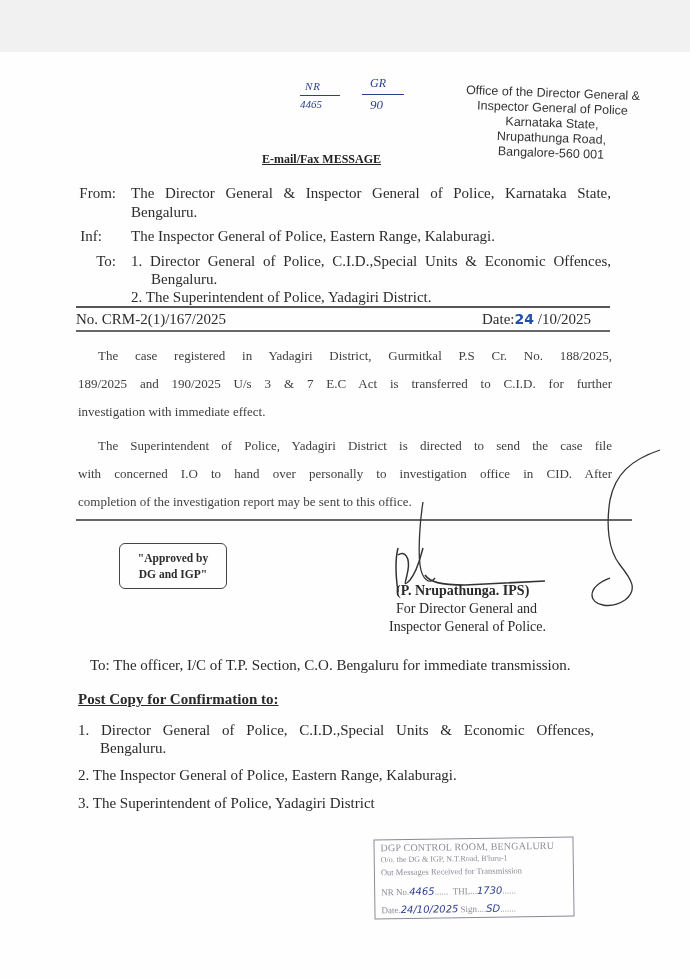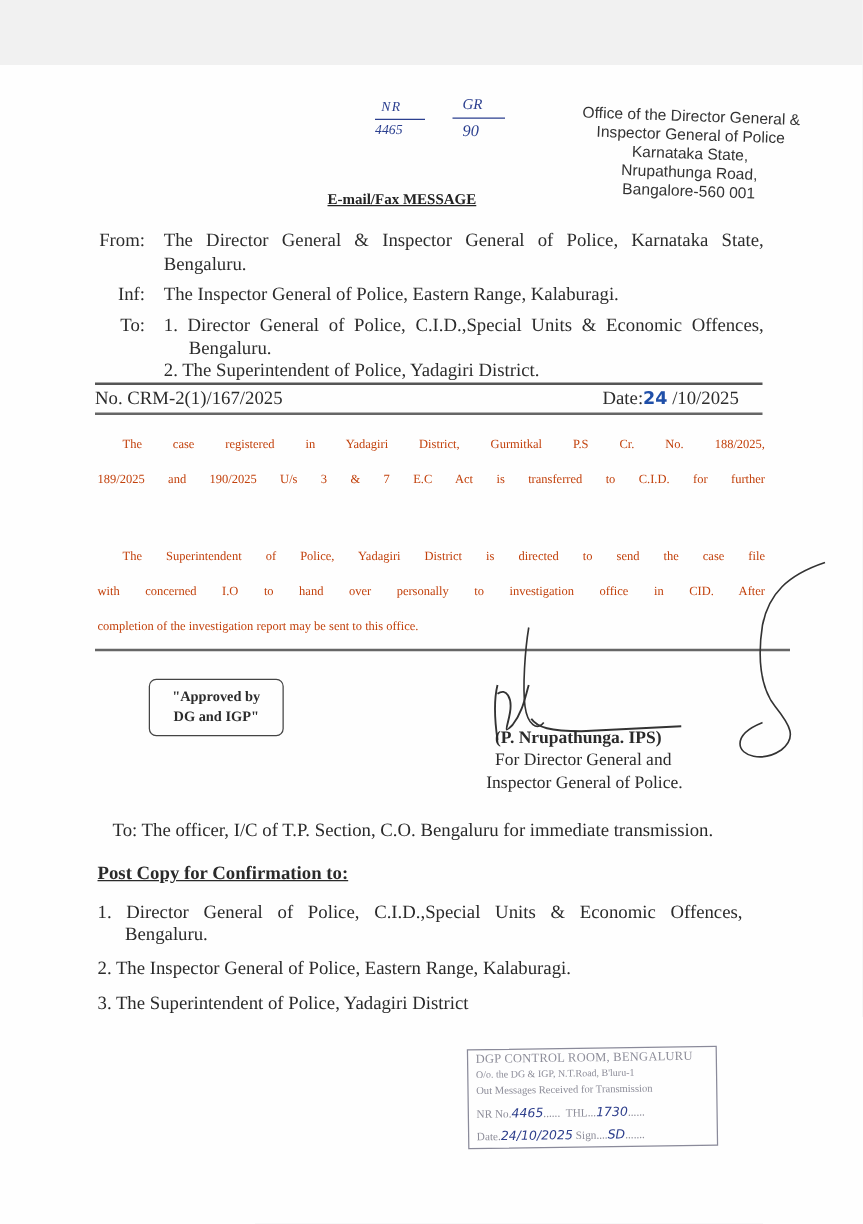--- a/index.html
+++ b/index.html
@@ -22,36 +22,36 @@
   .office-addr { left: 452px; top: 86px; width: 200px; font-family: "Liberation Sans", "DejaVu Sans", sans-serif; font-size: 12.5px; line-height: 15px; color: #333; text-align: center; transform: rotate(2deg); }
   .office-addr div { white-space: nowrap; }
 
   .title { left: 262px; top: 152px; font-size: 12px; font-weight: bold; text-decoration: underline; color: #222; }
 
   .row { font-size: 15px; line-height: 19px; color: #2c2c2c; }
   .lbl { text-align: right; width: 50px; }
   .from-lbl { left: 66px; top: 184px; }
   .from-txt { left: 131px; top: 184px; width: 480px; text-align: justify; text-align-last: justify; }
   .from-txt2 { left: 131px; top: 203px; }
-  .inf-lbl { left: 66px; top: 227px; }
+  .inf-lbl { left: 66px; top: 227px; text-align: center; }
   .inf-txt { left: 131px; top: 227px; }
   .to-lbl { left: 66px; top: 252px; }
   .to1 { left: 131px; top: 252px; width: 480px; text-align: justify; text-align-last: justify; }
   .to1b { left: 151px; top: 270px; }
   .to2 { left: 131px; top: 288px; }
 
   .hr1 { left: 76px; top: 306px; width: 534px; height: 2px; background: #555; }
   .hr2 { left: 76px; top: 330px; width: 534px; height: 2px; background: #666; }
   .hr3 { left: 76px; top: 519px; width: 556px; height: 2px; background: #666; }
 
   .refno { left: 76px; top: 310px; }
   .date { left: 482px; top: 310px; }
   .date-hand { color: #1f4fa8; font-weight: bold; font-family: "DejaVu Sans", sans-serif; font-size: 14px; }
 
-  .para { font-size: 10px; line-height: 28px; color: #c2410c; }
+  .para { font-size: 13px; line-height: 28px; color: #404040; }
   .p1 { left: 78px; top: 342px; width: 534px; }
   .p2 { left: 78px; top: 432px; width: 534px; }
   .para .line { display: block; text-align: justify; text-align-last: justify; white-space: nowrap; }
   .para .line.last { text-align-last: left; }
   .para .line.indent { padding-left: 20px; }
 
   .approved { left: 119px; top: 543px; width: 108px; height: 46px; border: 1px solid #444; border-radius: 6px; font-size: 11.5px; font-weight: bold; text-align: center; line-height: 16px; padding-top: 6px; color: #2c2c2c; }
 
   .sig-svg { left: 370px; top: 430px; }
   .signame { left: 396px; top: 583px; font-size: 14px; font-weight: bold; }
@@ -112,20 +112,21 @@
 <div class="abs hr1"></div>
 
 <div class="abs row refno">No. CRM-2(1)/167/2025</div>
 <div class="abs row date"><span>Date:</span><span class="date-hand">24</span><span> /10/2025</span></div>
 
 <div class="abs hr2"></div>
 
 <div class="abs para p1">
   <span class="line indent">The case registered in Yadagiri  District, Gurmitkal  P.S  Cr.  No.  188/2025,</span>
   <span class="line">189/2025  and  190/2025  U/s  3  &amp;  7  E.C  Act is transferred to C.I.D. for further</span>
+  <span class="line last">investigation with immediate effect.</span>
 </div>
 <div class="abs para p2">
   <span class="line indent">The Superintendent of Police, Yadagiri District is directed to send the case file</span>
   <span class="line">with concerned I.O to hand over personally to investigation office in CID. After</span>
   <span class="line last">completion of the investigation report may be sent to this office.</span>
 </div>
 
 <div class="abs hr3"></div>
 
 <svg class="abs sig-svg" width="300" height="190" viewBox="0 0 300 190">

